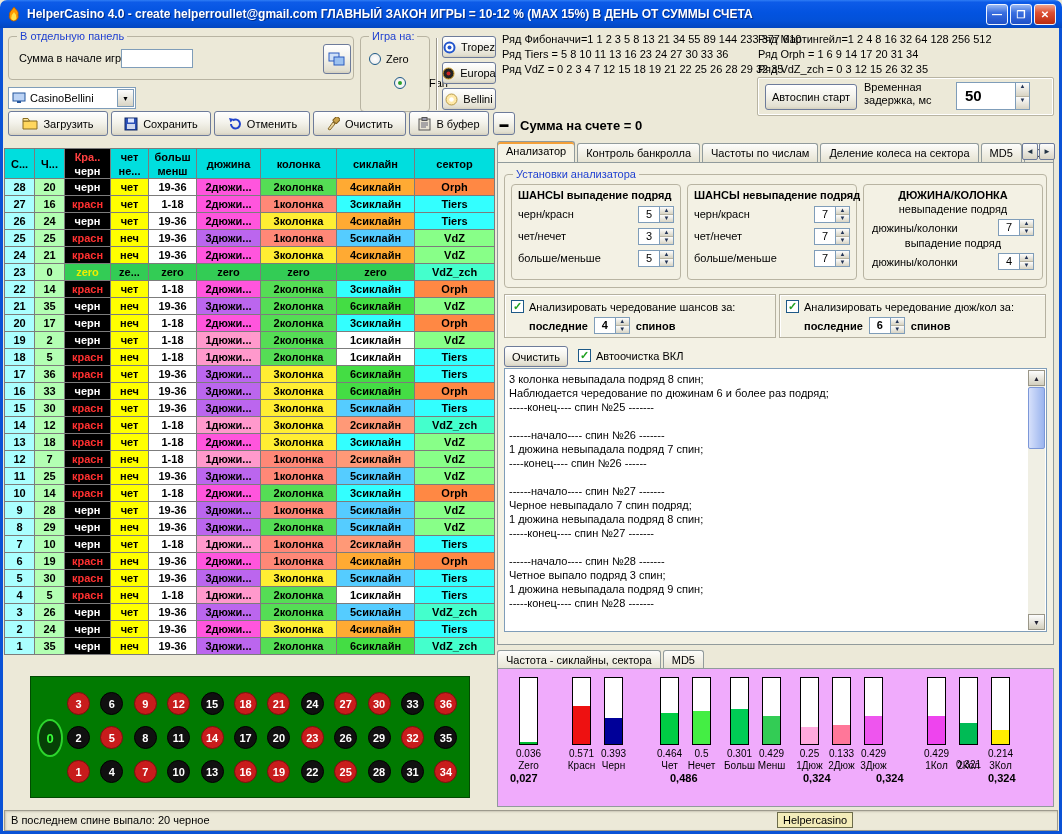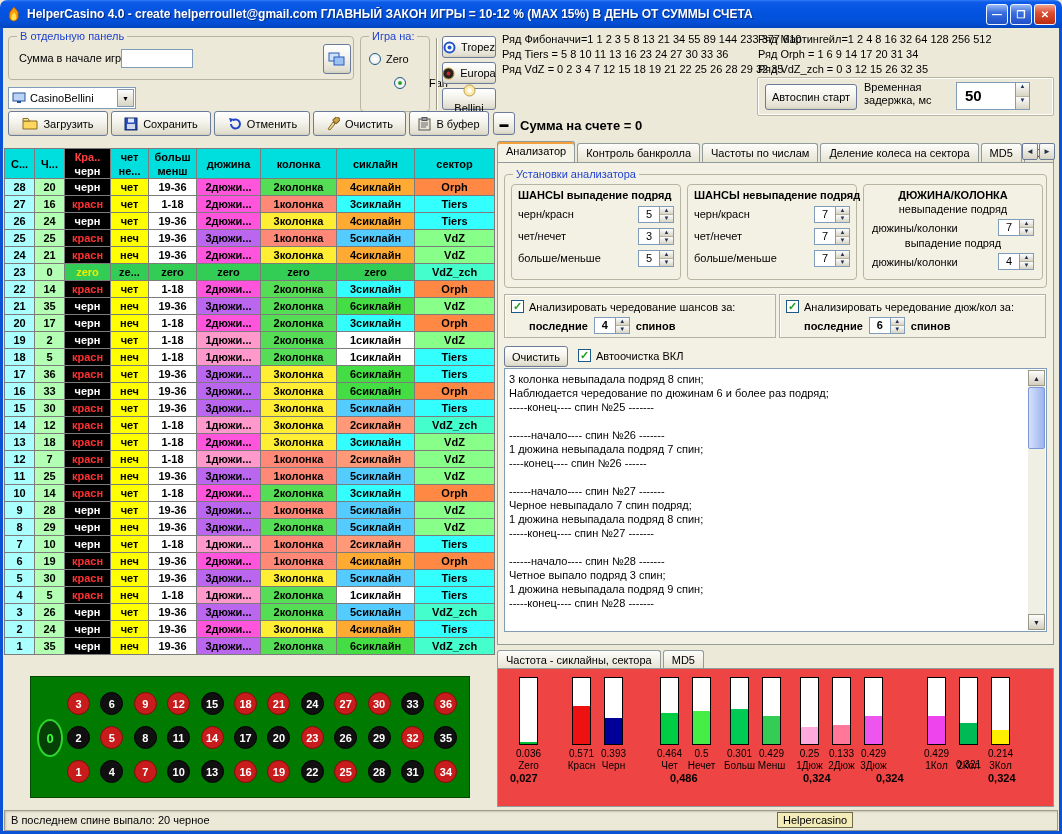--- a/index.html
+++ b/index.html
@@ -79,21 +79,21 @@
   
   #board { position:absolute; left:30px; top:676px; width:440px; height:122px; background:#017a01; border:1px solid #024a02; }
   .rnum { position:absolute; width:23px; height:23px; border-radius:50%; color:#fff; font-weight:bold; font-size:11px;
     line-height:22px; text-align:center; cursor:default; }
   .rnum.red { background:#c81c1c; border:1px solid #7a0f0f; }
   .rnum.black { background:#101010; border:1px solid #000; }
   #zero-cell { position:absolute; left:6px; top:42px; width:26px; height:38px; border-radius:50%; background:#064006;
     border:2px solid #2dd52d; color:#3aff3a; font-weight:bold; font-size:13px; display:flex; align-items:center; justify-content:center; }
 
   
-  #chart-page { position:absolute; left:497px; top:668px; width:557px; height:139px; border:1px solid #919b9c; background:#ef4444; }
+  #chart-page { position:absolute; left:497px; top:668px; width:557px; height:139px; border:1px solid #919b9c; background:#f0abfc; }
   .bar { position:absolute; width:19px; height:68px; border:1px solid #000; background:#fff; top:8px; }
   .bar-fill { position:absolute; left:0; right:0; bottom:0; }
   .bar-val, .bar-name { position:absolute; width:37px; text-align:center; font-size:10px; white-space:nowrap; }
   .bar-sum { position:absolute; font-weight:bold; font-size:11px; top:103px; }
 
   
   #statusbar { position:absolute; left:4px; top:810px; width:1054px; height:21px; border:1px solid #9d9a8d;
     box-shadow:inset 1px 1px 2px #c9c5b5; font-size:11px; line-height:19px; padding-left:6px; background:#ece9d8; }
   #tooltip { position:absolute; left:777px; top:812px; padding:1px 5px; background:#f3ecb9; border:1px solid #6b6b4a; font-size:11px; z-index:60; }
 
@@ -159,21 +159,21 @@
 </span>
 <span class="btn" style="left:442px;top:62px;width:54px;height:22px;">
   <span class="ico">
     <svg width="13" height="13">
         <circle cx="6.5" cy="6.5" r="5.5" fill="#222" stroke="#cc9922"></circle>
         <circle cx="6.5" cy="6.5" r="2" fill="#cc2222"></circle>
       </svg>
   </span>
   <span>Europa</span>
 </span>
-<span class="btn" style="left:442px;top:88px;width:54px;height:22px;flex-direction:column;">
+<span class="btn" style="left:442px;top:88px;width:54px;height:22px;">
   <span class="ico">
     <svg width="13" height="13">
         <circle cx="6.5" cy="6.5" r="5.5" fill="#ffe9a8" stroke="#b89b4a"></circle>
         <circle cx="6.5" cy="6.5" r="2.3" fill="#fff"></circle>
       </svg>
   </span>
   <span>Bellini</span>
 </span>
 
 <span class="txt" style="left:502px;top:33px;">Ряд Фибоначчи=1 1 2 3 5 8 13 21 34 55 89 144 233 377 610</span>

